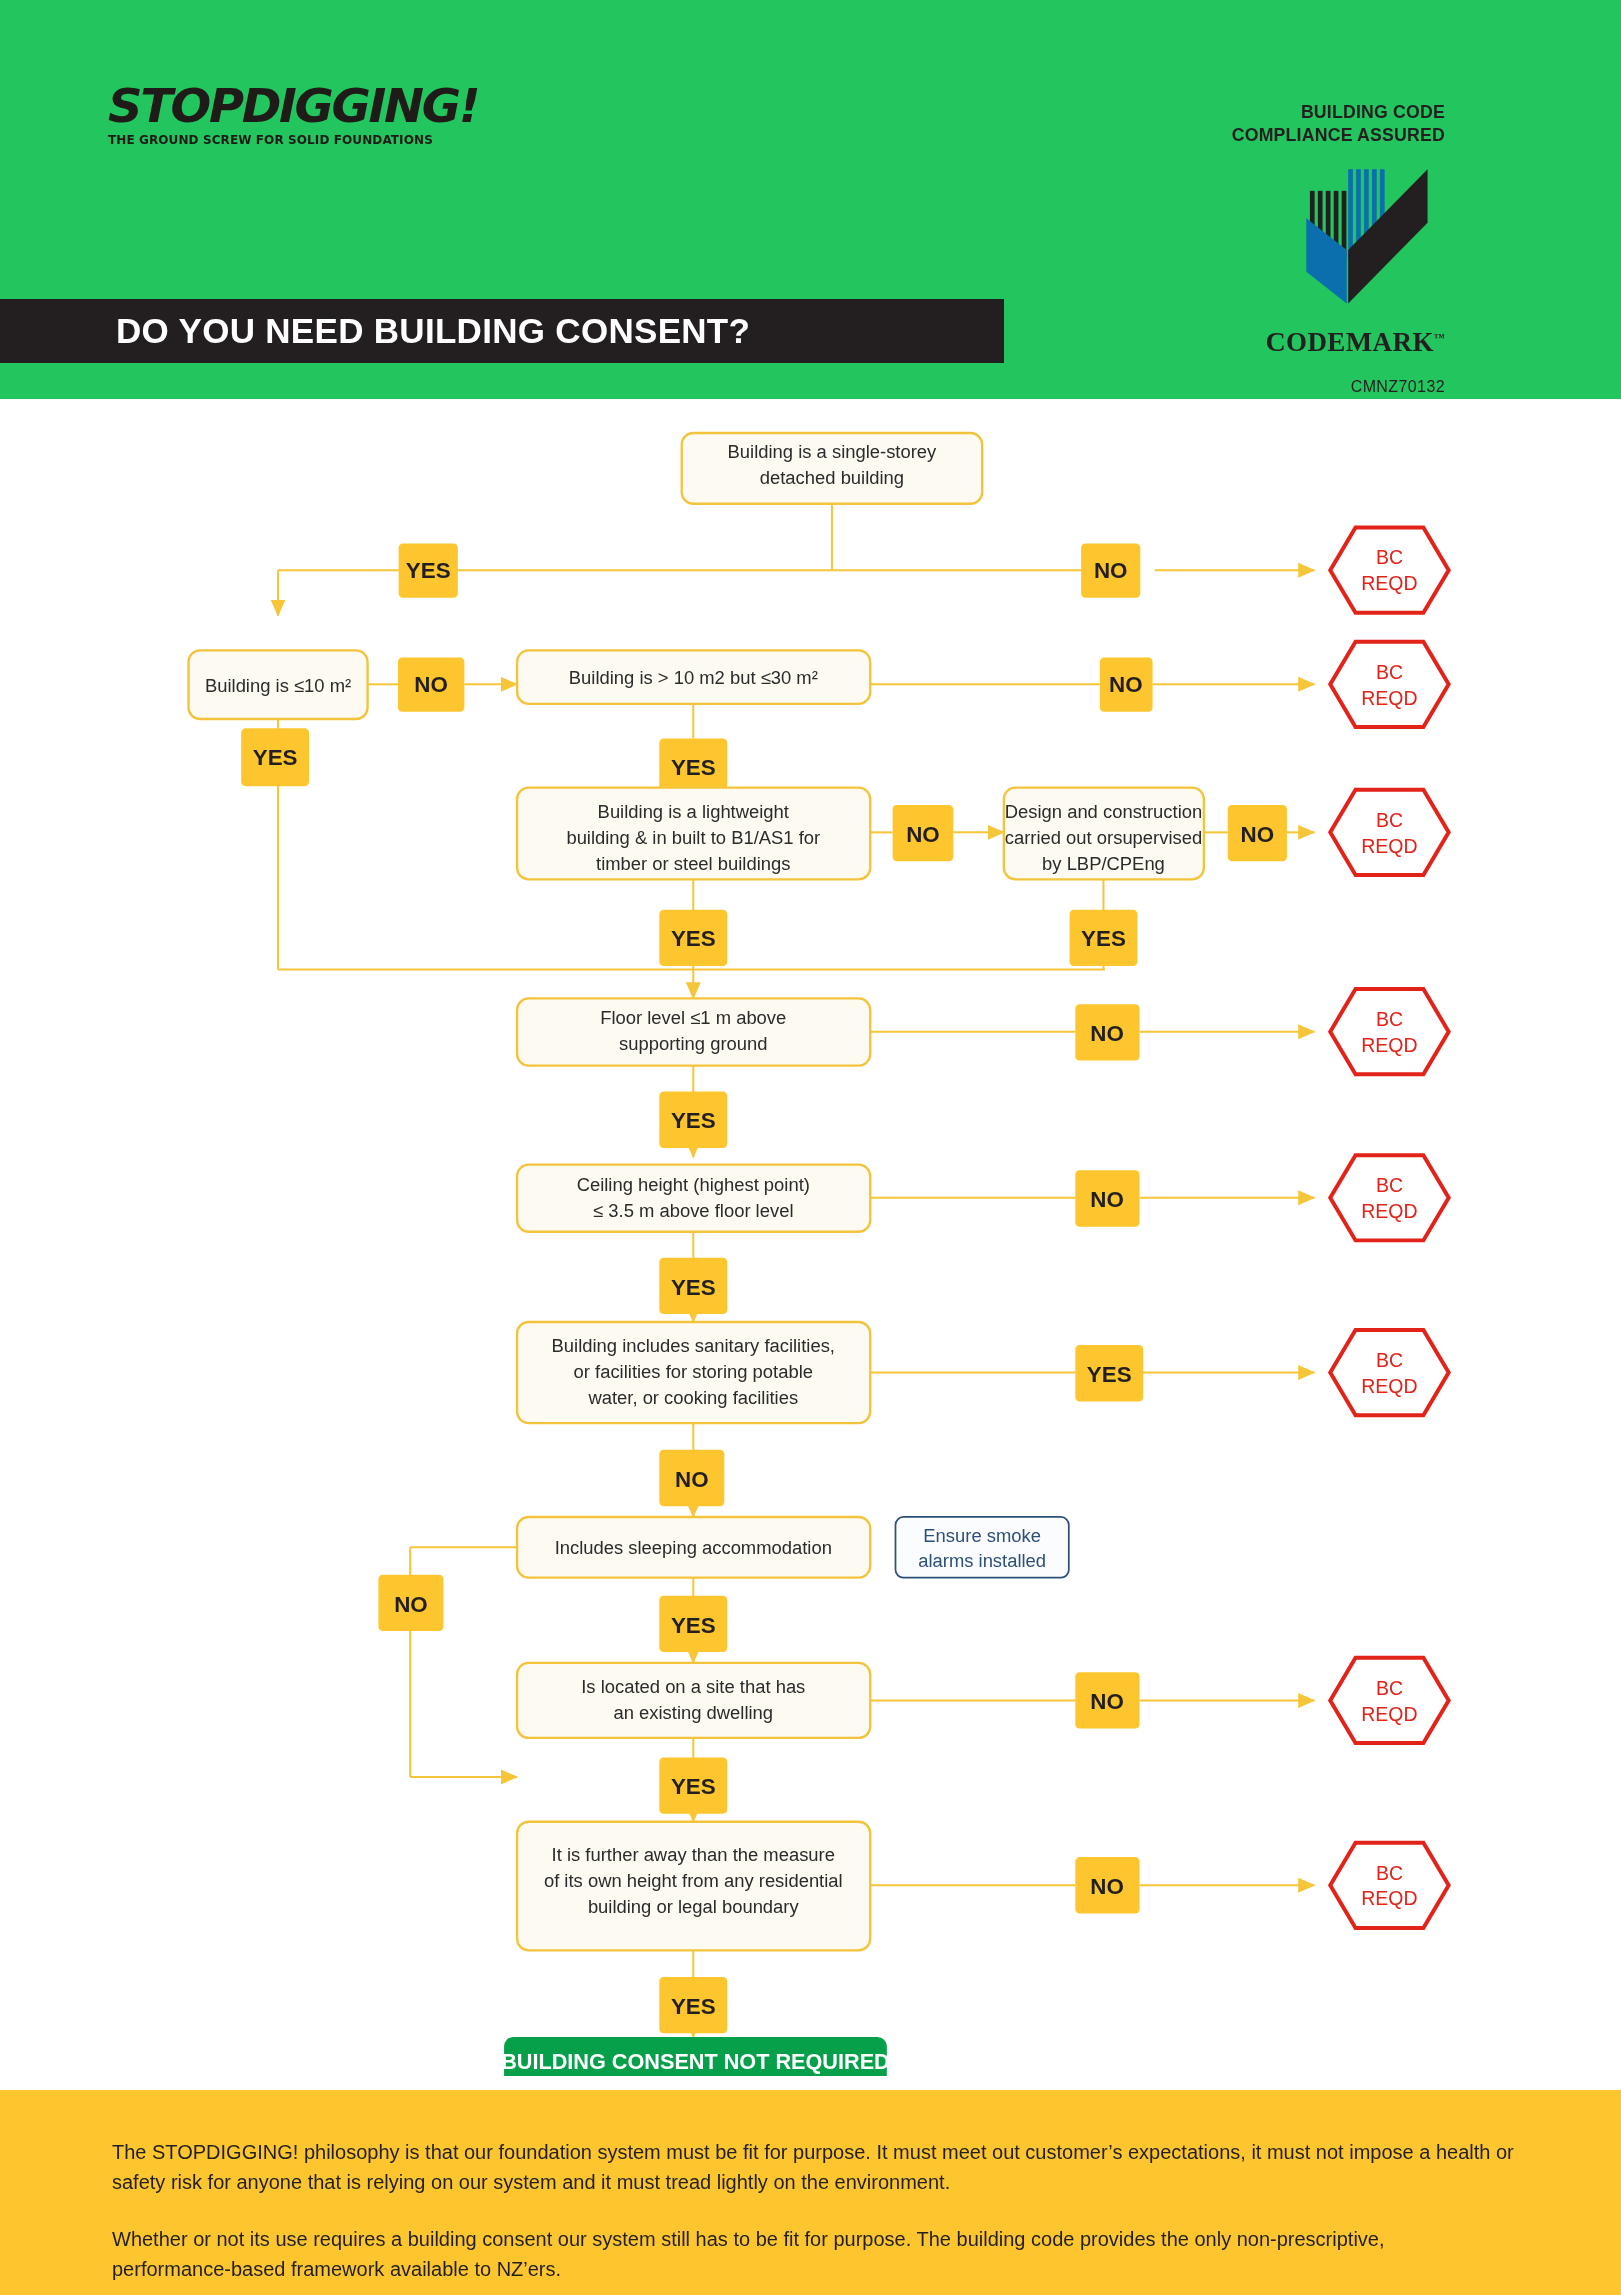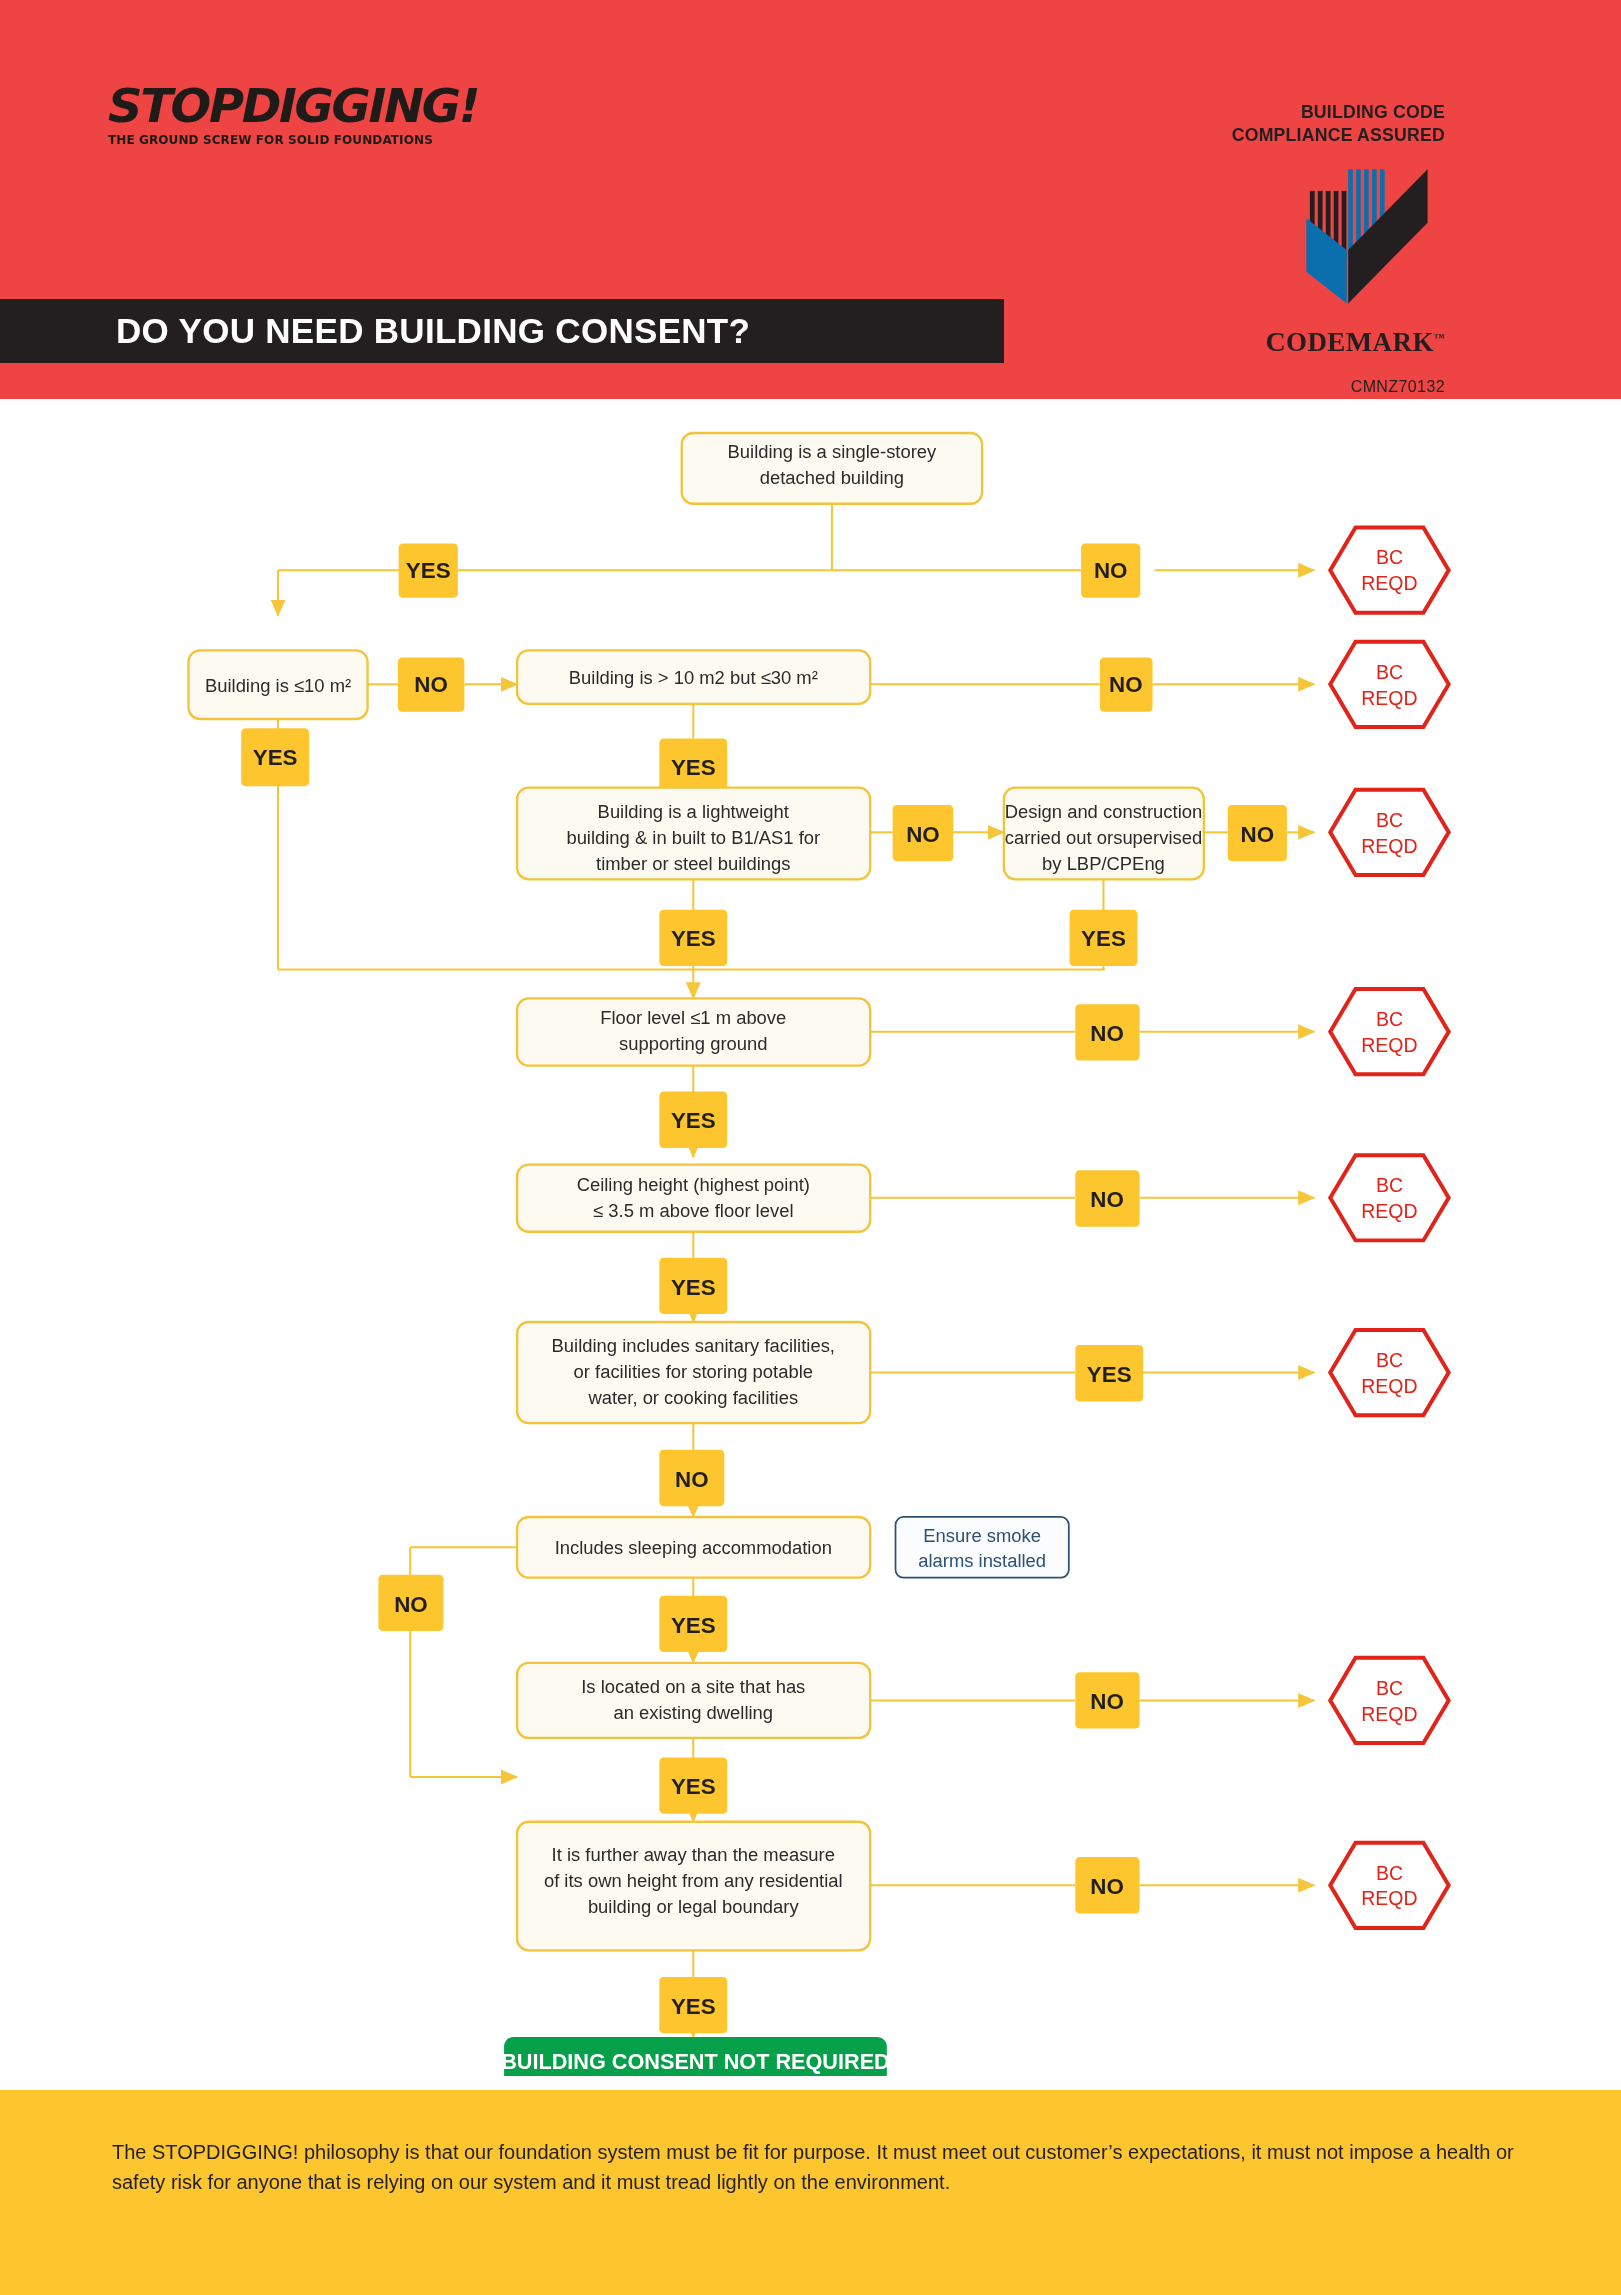--- a/index.html
+++ b/index.html
@@ -6,21 +6,21 @@
   body{
     width:1622px;height:2295px;
     background:#ffffff;
     font-family:"Liberation Sans", sans-serif;
     overflow:hidden;
     position:relative;
   }
   
   .header{
     position:absolute;left:0;top:0;width:1622px;height:399px;
-    background:#ef4444;
+    background:#22c55e;
   }
   .logo-wrap{position:absolute;left:108px;top:83px;}
   .logo-word{
     font-family:"DejaVu Sans", sans-serif;
     font-weight:bold;font-style:italic;
     font-size:46px;letter-spacing:-2.2px;
     color:#1E1B18;line-height:1;
     transform:scaleX(1.04);transform-origin:left center;
   }
   .logo-sub{
@@ -445,14 +445,15 @@
   <g>
     <rect class="greenbox" x="698" y="2268" width="530" height="100" rx="13"></rect>
     <text class="greentxt1" x="963" y="2312" text-anchor="middle">BUILDING CONSENT NOT REQUIRED</text>
     <text class="greentxt2" x="963" y="2348" text-anchor="middle">MUST COMPLY WITH BUILDING CODE</text>
   </g>
 </svg>
 </div>
 
 <div class="footer">
   <p class="p1">The STOPDIGGING! philosophy is that our foundation system must be fit for purpose.  It must meet out customer’s expectations, it must not impose a health or safety risk for anyone that is relying on our system and it must tread lightly on the environment.</p>
+  <p class="p2">Whether or not its use requires a building consent our system still has to be fit for purpose.  The building code provides the only non-prescriptive, performance-based framework available to NZ’ers.</p>
 </div>
 
 
 </body></html>

